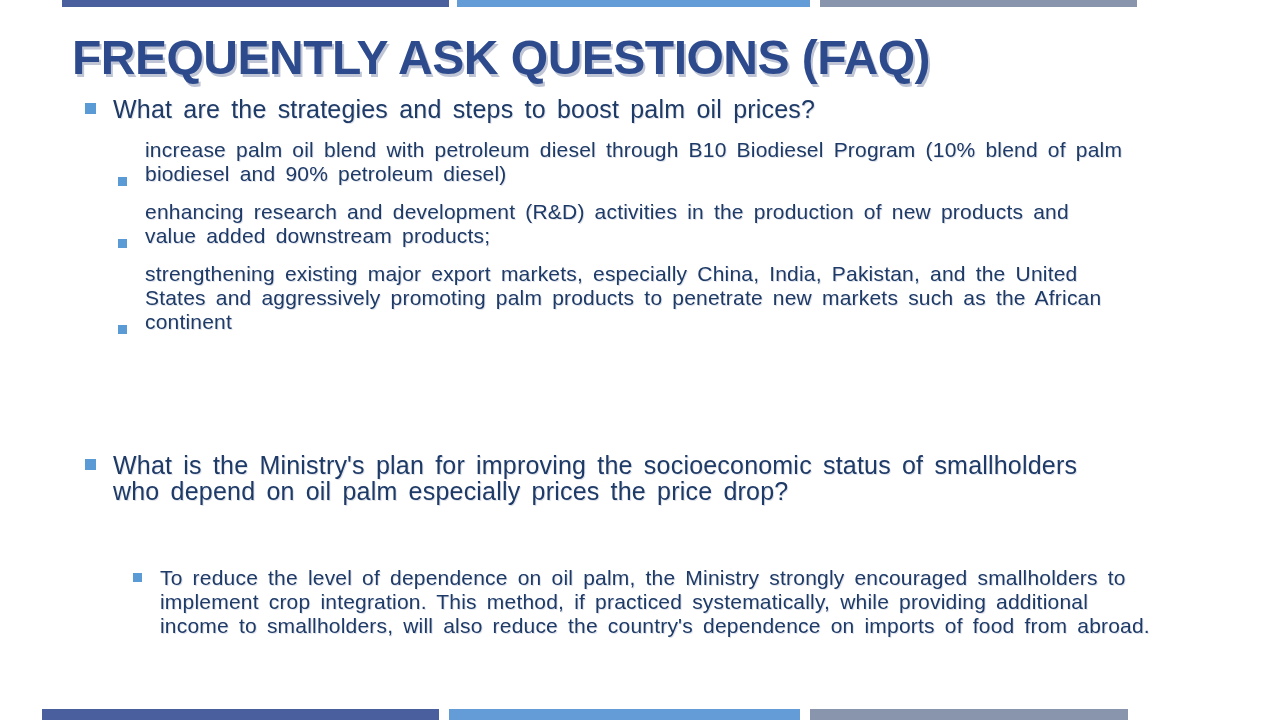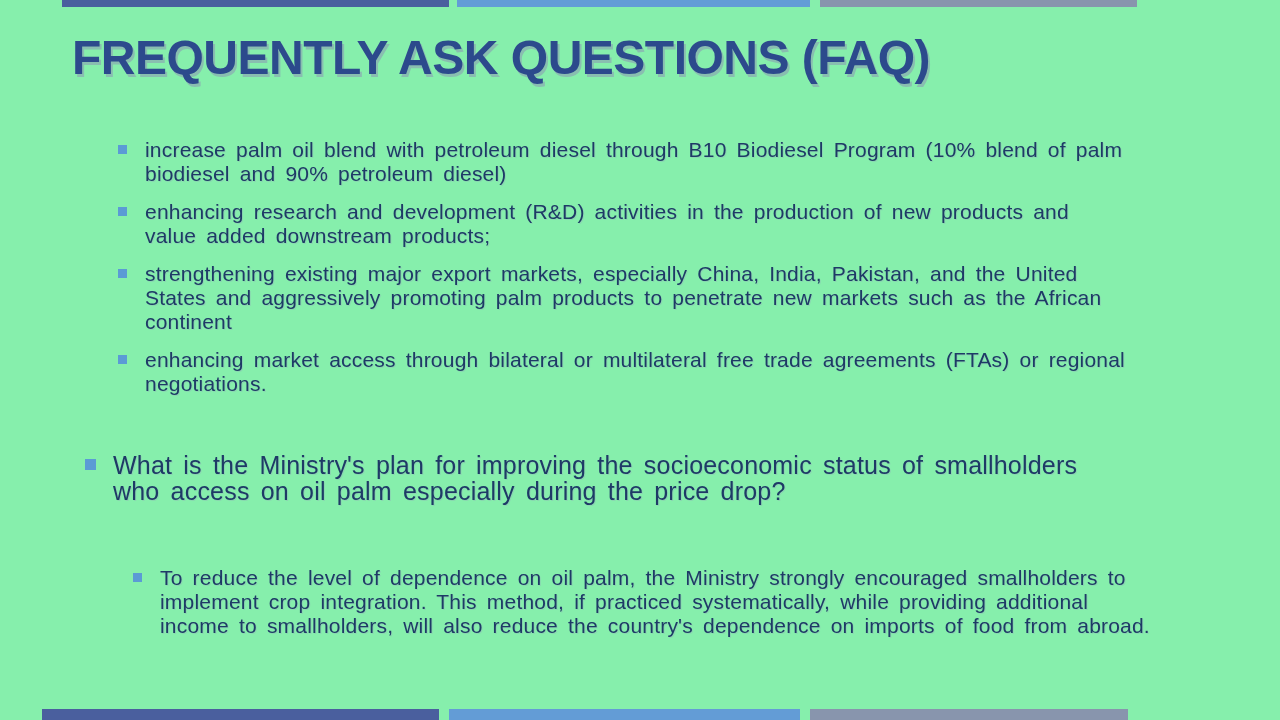--- a/index.html
+++ b/index.html
@@ -1,20 +1,20 @@
 <!DOCTYPE html>
 <html><head>
 <meta charset="utf-8">
 <style>
   html, body { margin: 0; padding: 0; background: #e8e8e8; }
   .slide {
     position: relative;
     width: 1280px;
     height: 720px;
-    background: #86efac;
+    background: #ffffff;
     overflow: hidden;
     font-family: "Liberation Sans", sans-serif;
   }
   .bar { position: absolute; }
   .bar.dark  { background: #4a5f9e; }
   .bar.light { background: #639cd6; }
   .bar.gray  { background: #8895ad; }
 
   .bar.top    { top: 0; height: 7px; }
   .bar.bottom { top: 709px; height: 11px; }
@@ -65,63 +65,65 @@
     color: #1e3a66;
     font-size: 21px;
     line-height: 24px;
     letter-spacing: 0.2px;
     word-spacing: 4px;
     text-shadow: 1px 1px 0 rgba(150, 160, 190, 0.30);
   }
 
   #q1-block { left: 85px; top: 96px;  width: 1000px; }
   #q1-answers { left: 118px; top: 138px; width: 1060px; }
-  #q1-answers .a-row { margin-bottom: 14px; }
+  #q1-answers .a-row { margin-bottom: 14px; align-items: flex-end; }
   #q1-answers .a-text { max-width: 980px; }
 
   #q2-block { left: 85px; top: 452px; width: 1060px; }
   #q2-block .q-text { max-width: 1010px; }
   #q2-answer { left: 133px; top: 566px; width: 1060px; }
   #q2-answer .a-text { max-width: 1000px; }
 </style>
 </head>
 <body>
 
 <div class="slide">
 
   <div id="top-bar-dark" class="bar top dark"></div>
   <div id="top-bar-light" class="bar top light"></div>
   <div id="top-bar-gray" class="bar top gray"></div>
 
   <div class="title">FREQUENTLY ASK QUESTIONS (FAQ)</div>
 
+  <div id="q1-block" class="q-block">
+    <div class="q-row">
+      <span class="sq main"></span>
+      <span class="q-text">What are the strategies and steps to boost palm oil prices?</span>
+    </div>
+  </div>
 
   <div id="q1-answers" class="a-block">
     <div class="a-row">
       <span class="sq sub"></span>
       <span class="a-text">increase palm oil blend with petroleum diesel through B10 Biodiesel Program (10% blend of palm biodiesel and 90% petroleum diesel)</span>
     </div>
     <div class="a-row">
       <span class="sq sub"></span>
       <span class="a-text">enhancing research and development (R&amp;D) activities in the production of new products and value added downstream products;</span>
     </div>
     <div class="a-row">
       <span class="sq sub"></span>
       <span class="a-text">strengthening existing major export markets, especially China, India, Pakistan, and the United States and aggressively promoting palm products to penetrate new markets such as the African continent</span>
     </div>
-    <div class="a-row">
-      <span class="sq sub"></span>
-      <span class="a-text">enhancing market access through bilateral or multilateral free trade agreements (FTAs) or regional negotiations.</span>
-    </div>
   </div>
 
   <div id="q2-block" class="q-block">
     <div class="q-row">
       <span class="sq main"></span>
-      <span class="q-text">What is the Ministry's plan for improving the socioeconomic status of smallholders who access on oil palm especially during the price drop?</span>
+      <span class="q-text">What is the Ministry's plan for improving the socioeconomic status of smallholders who depend on oil palm especially prices the price drop?</span>
     </div>
   </div>
 
   <div id="q2-answer" class="a-block">
     <div class="a-row">
       <span class="sq sub"></span>
       <span class="a-text">To reduce the level of dependence on oil palm, the Ministry strongly encouraged smallholders to implement crop integration. This method, if practiced systematically, while providing additional income to smallholders, will also reduce the country's dependence on imports of food from abroad.</span>
     </div>
   </div>
 

